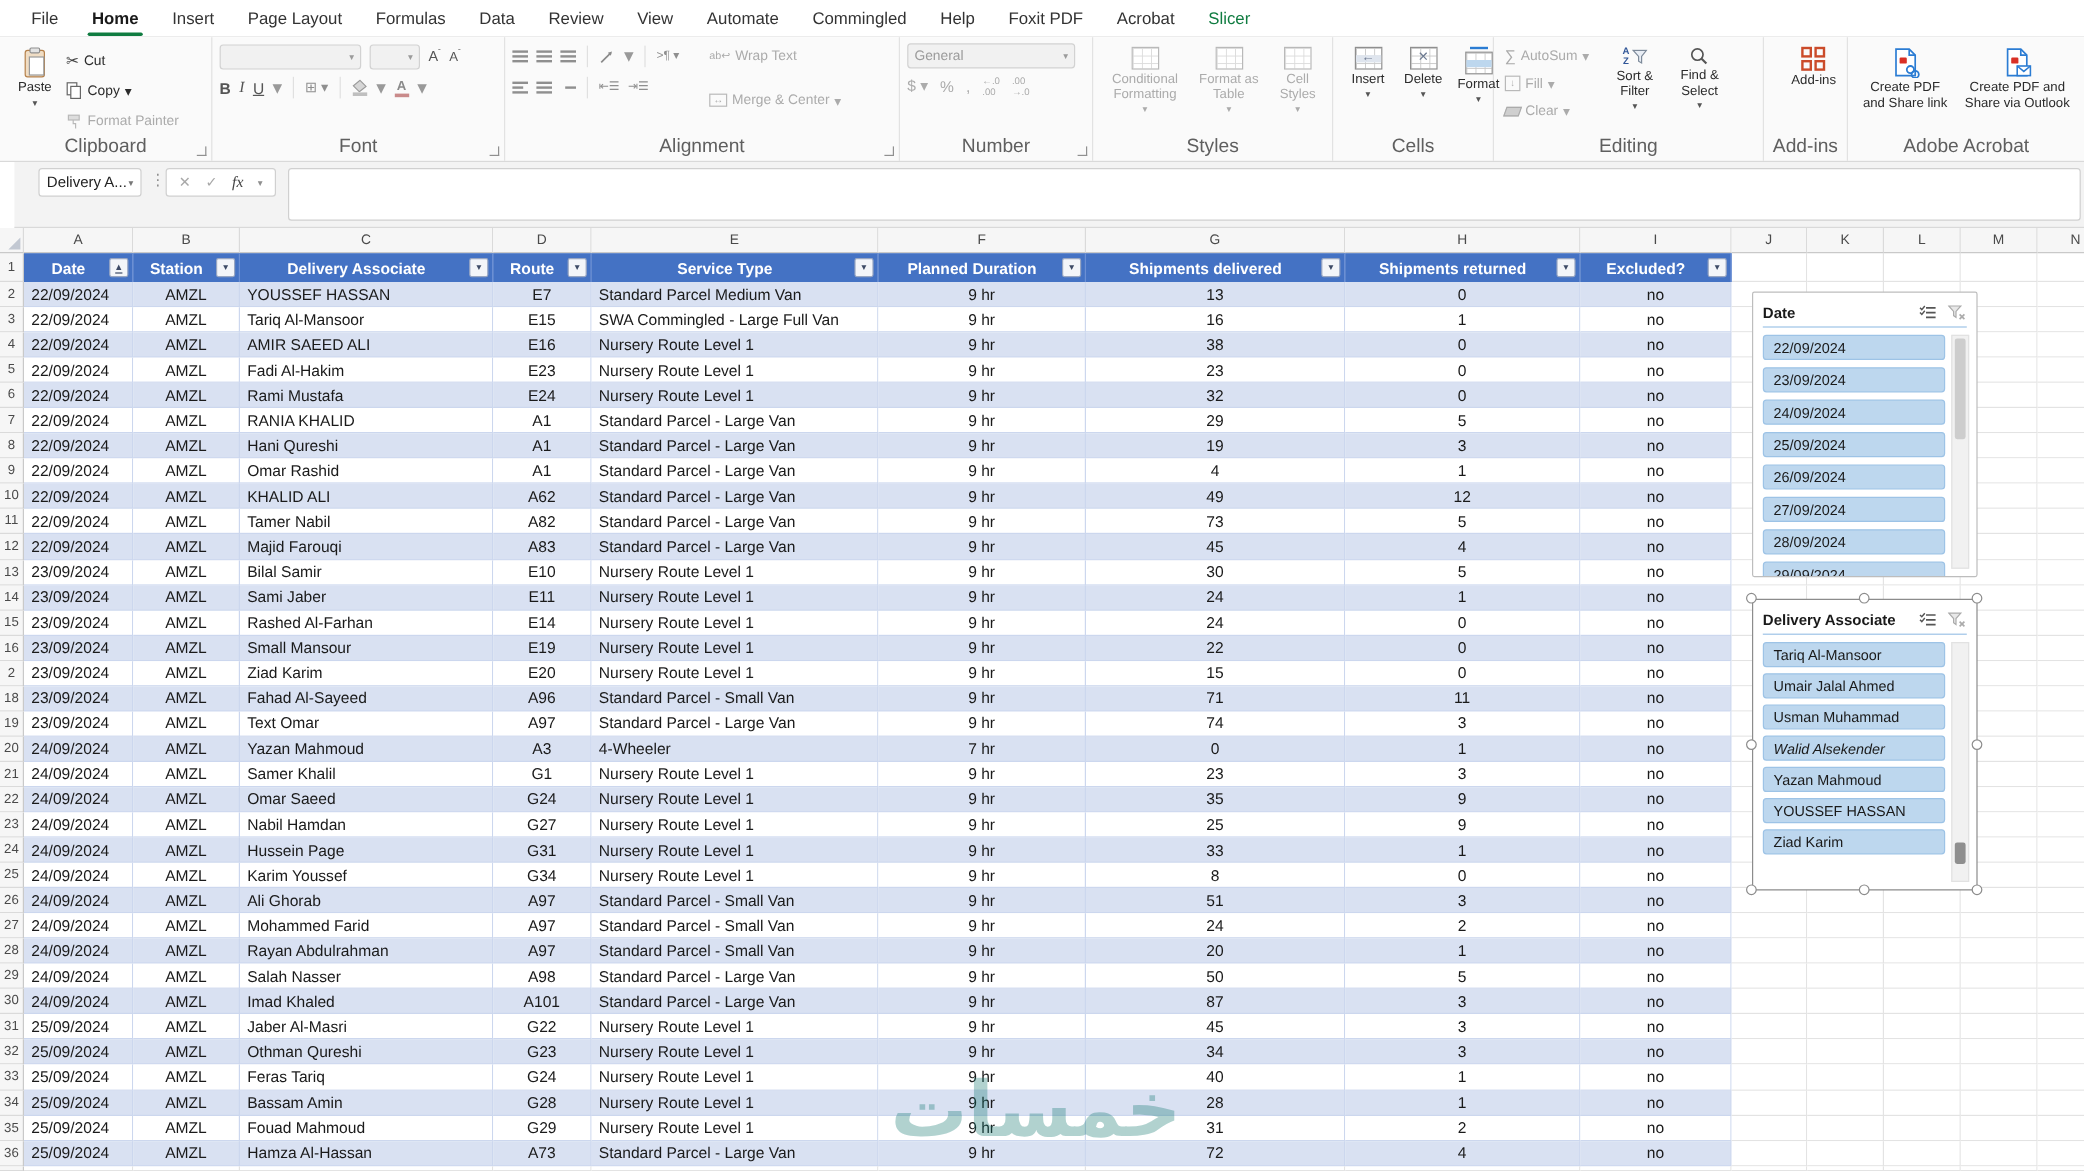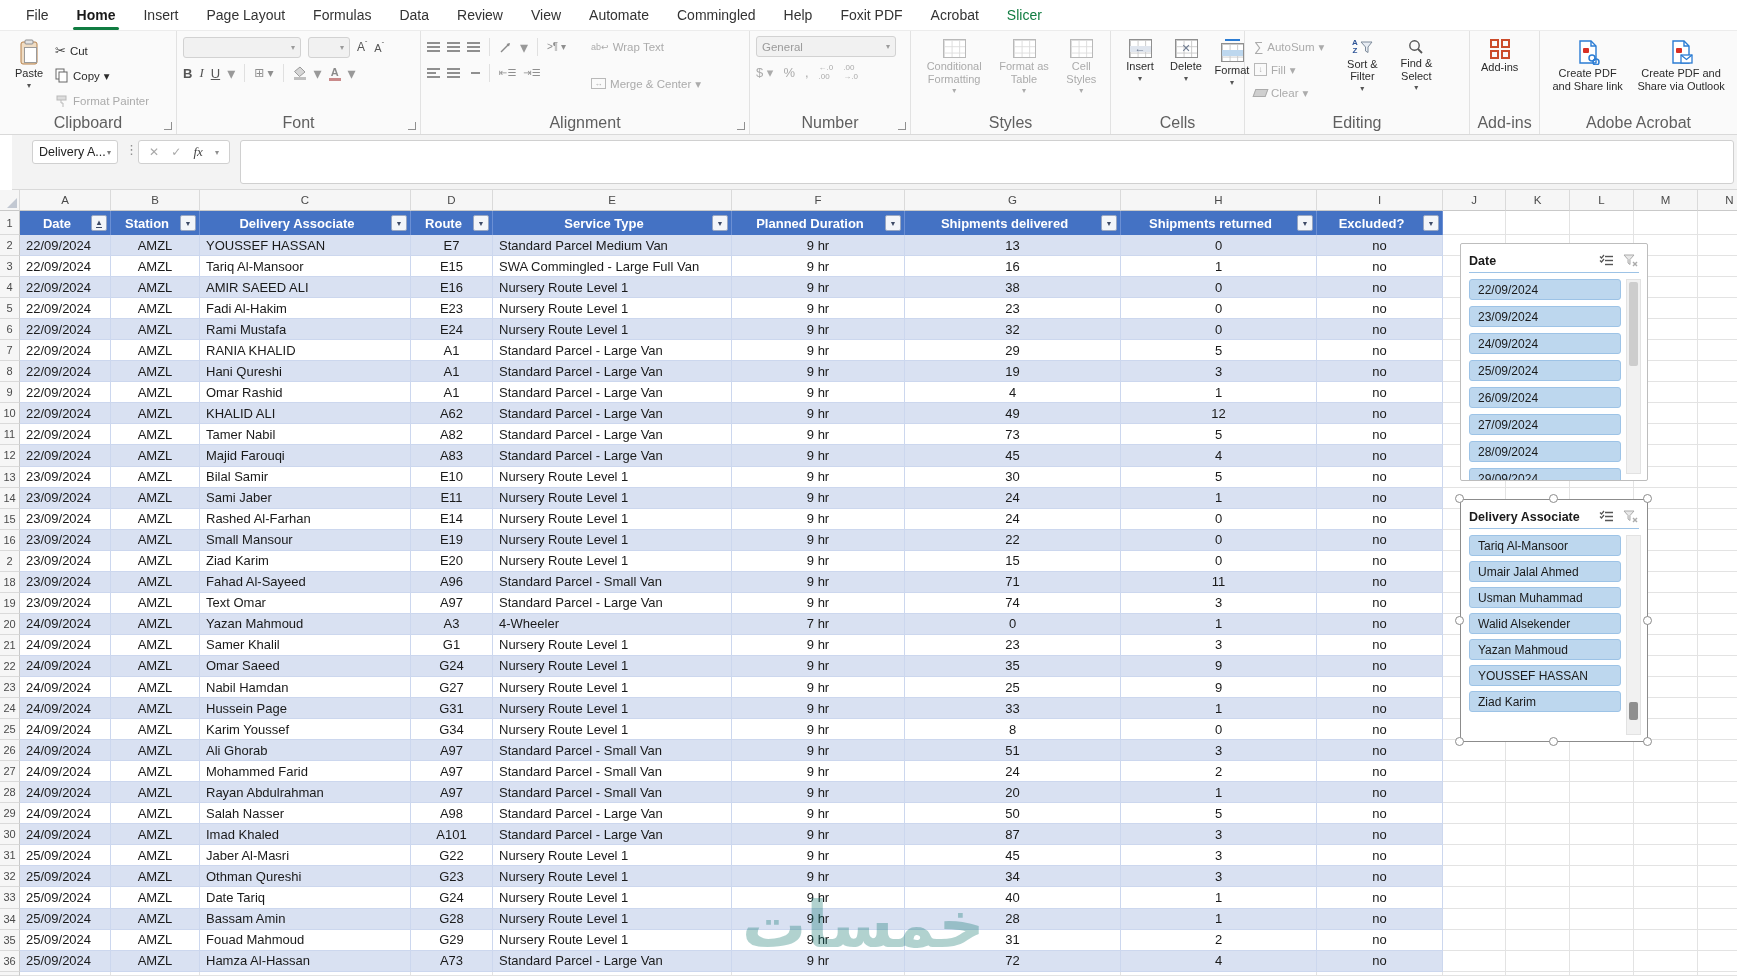--- a/index.html
+++ b/index.html
@@ -362,21 +362,21 @@
         <svg width="16" height="16">
             <circle cx="6.5" cy="6.5" r="4.7" fill="none" stroke="#555" stroke-width="1.4"></circle>
             <line x1="10" y1="10" x2="14" y2="14" stroke="#555" stroke-width="1.8"></line>
           </svg>
         <span style="width:44px">Find &amp; Select</span>
         <span class="chev">▾</span>
       </div>
       <span class="rgroup-label">Editing</span>
     </div>
 
-    <div class="rgroup" style="width:70px;justify-content:flex-start">
+    <div class="rgroup" style="width:70px;justify-content:flex-end">
       <div class="bigbtn">
         <span class="addins-ic">
             <i></i>
             <i></i>
             <i></i>
             <i></i>
           </span>
         <span>Add-ins</span>
       </div>
       <span class="rgroup-label">Add-ins</span>
@@ -943,21 +943,21 @@
       <div class="td a-c band">3</div>
       <div class="td a-c band">no</div>
       <div class="plain"></div>
       <div class="plain"></div>
       <div class="plain"></div>
       <div class="plain"></div>
       <div class="plain"></div>
       <div class="rnum">33</div>
       <div class="td a-l">25/09/2024</div>
       <div class="td a-c">AMZL</div>
-      <div class="td a-l">Date Tariq</div>
+      <div class="td a-l">Feras Tariq</div>
       <div class="td a-c">G24</div>
       <div class="td a-l">Nursery Route Level 1</div>
       <div class="td a-c">9 hr</div>
       <div class="td a-c">40</div>
       <div class="td a-c">1</div>
       <div class="td a-c">no</div>
       <div class="plain"></div>
       <div class="plain"></div>
       <div class="plain"></div>
       <div class="plain"></div>
@@ -1074,21 +1074,21 @@
           <svg width="15" height="13">
             <path d="M1 1h10L7 5.5v5L5 9V5.5z" fill="#e8e8e8" stroke="#ababab"></path>
             <line x1="10" y1="8" x2="14" y2="12" stroke="#ababab" stroke-width="1.4"></line>
             <line x1="14" y1="8" x2="10" y2="12" stroke="#ababab" stroke-width="1.4"></line>
           </svg>
         </span>
       </div>
       <div class="slicer-item" style="margin-bottom: 5px;">Tariq Al-Mansoor</div>
       <div class="slicer-item" style="margin-bottom: 5px;">Umair Jalal Ahmed</div>
       <div class="slicer-item" style="margin-bottom: 5px;">Usman Muhammad</div>
-      <div class="slicer-item" style="margin-bottom: 5px;">Walid Alsekender</div>
+      <div class="slicer-item" style="margin-bottom: 5px; font-style: italic;">Walid Alsekender</div>
       <div class="slicer-item" style="margin-bottom: 5px;">Yazan Mahmoud</div>
       <div class="slicer-item" style="margin-bottom: 5px;">YOUSSEF HASSAN</div>
       <div class="slicer-item" style="margin-bottom: 5px;">Ziad Karim</div>
       <div class="slicer-scroll" style="top: 35px; height: 200px;">
         <div class="sthumb" style="top: 166px; height: 18px; background: rgb(143, 143, 143);"></div>
       </div>
     </div>
     <div class="handle" style="left: 1455px; top: 494px;"></div>
     <div class="handle" style="left: 1455px; top: 615.5px;"></div>
     <div class="handle" style="left: 1455px; top: 737px;"></div>

